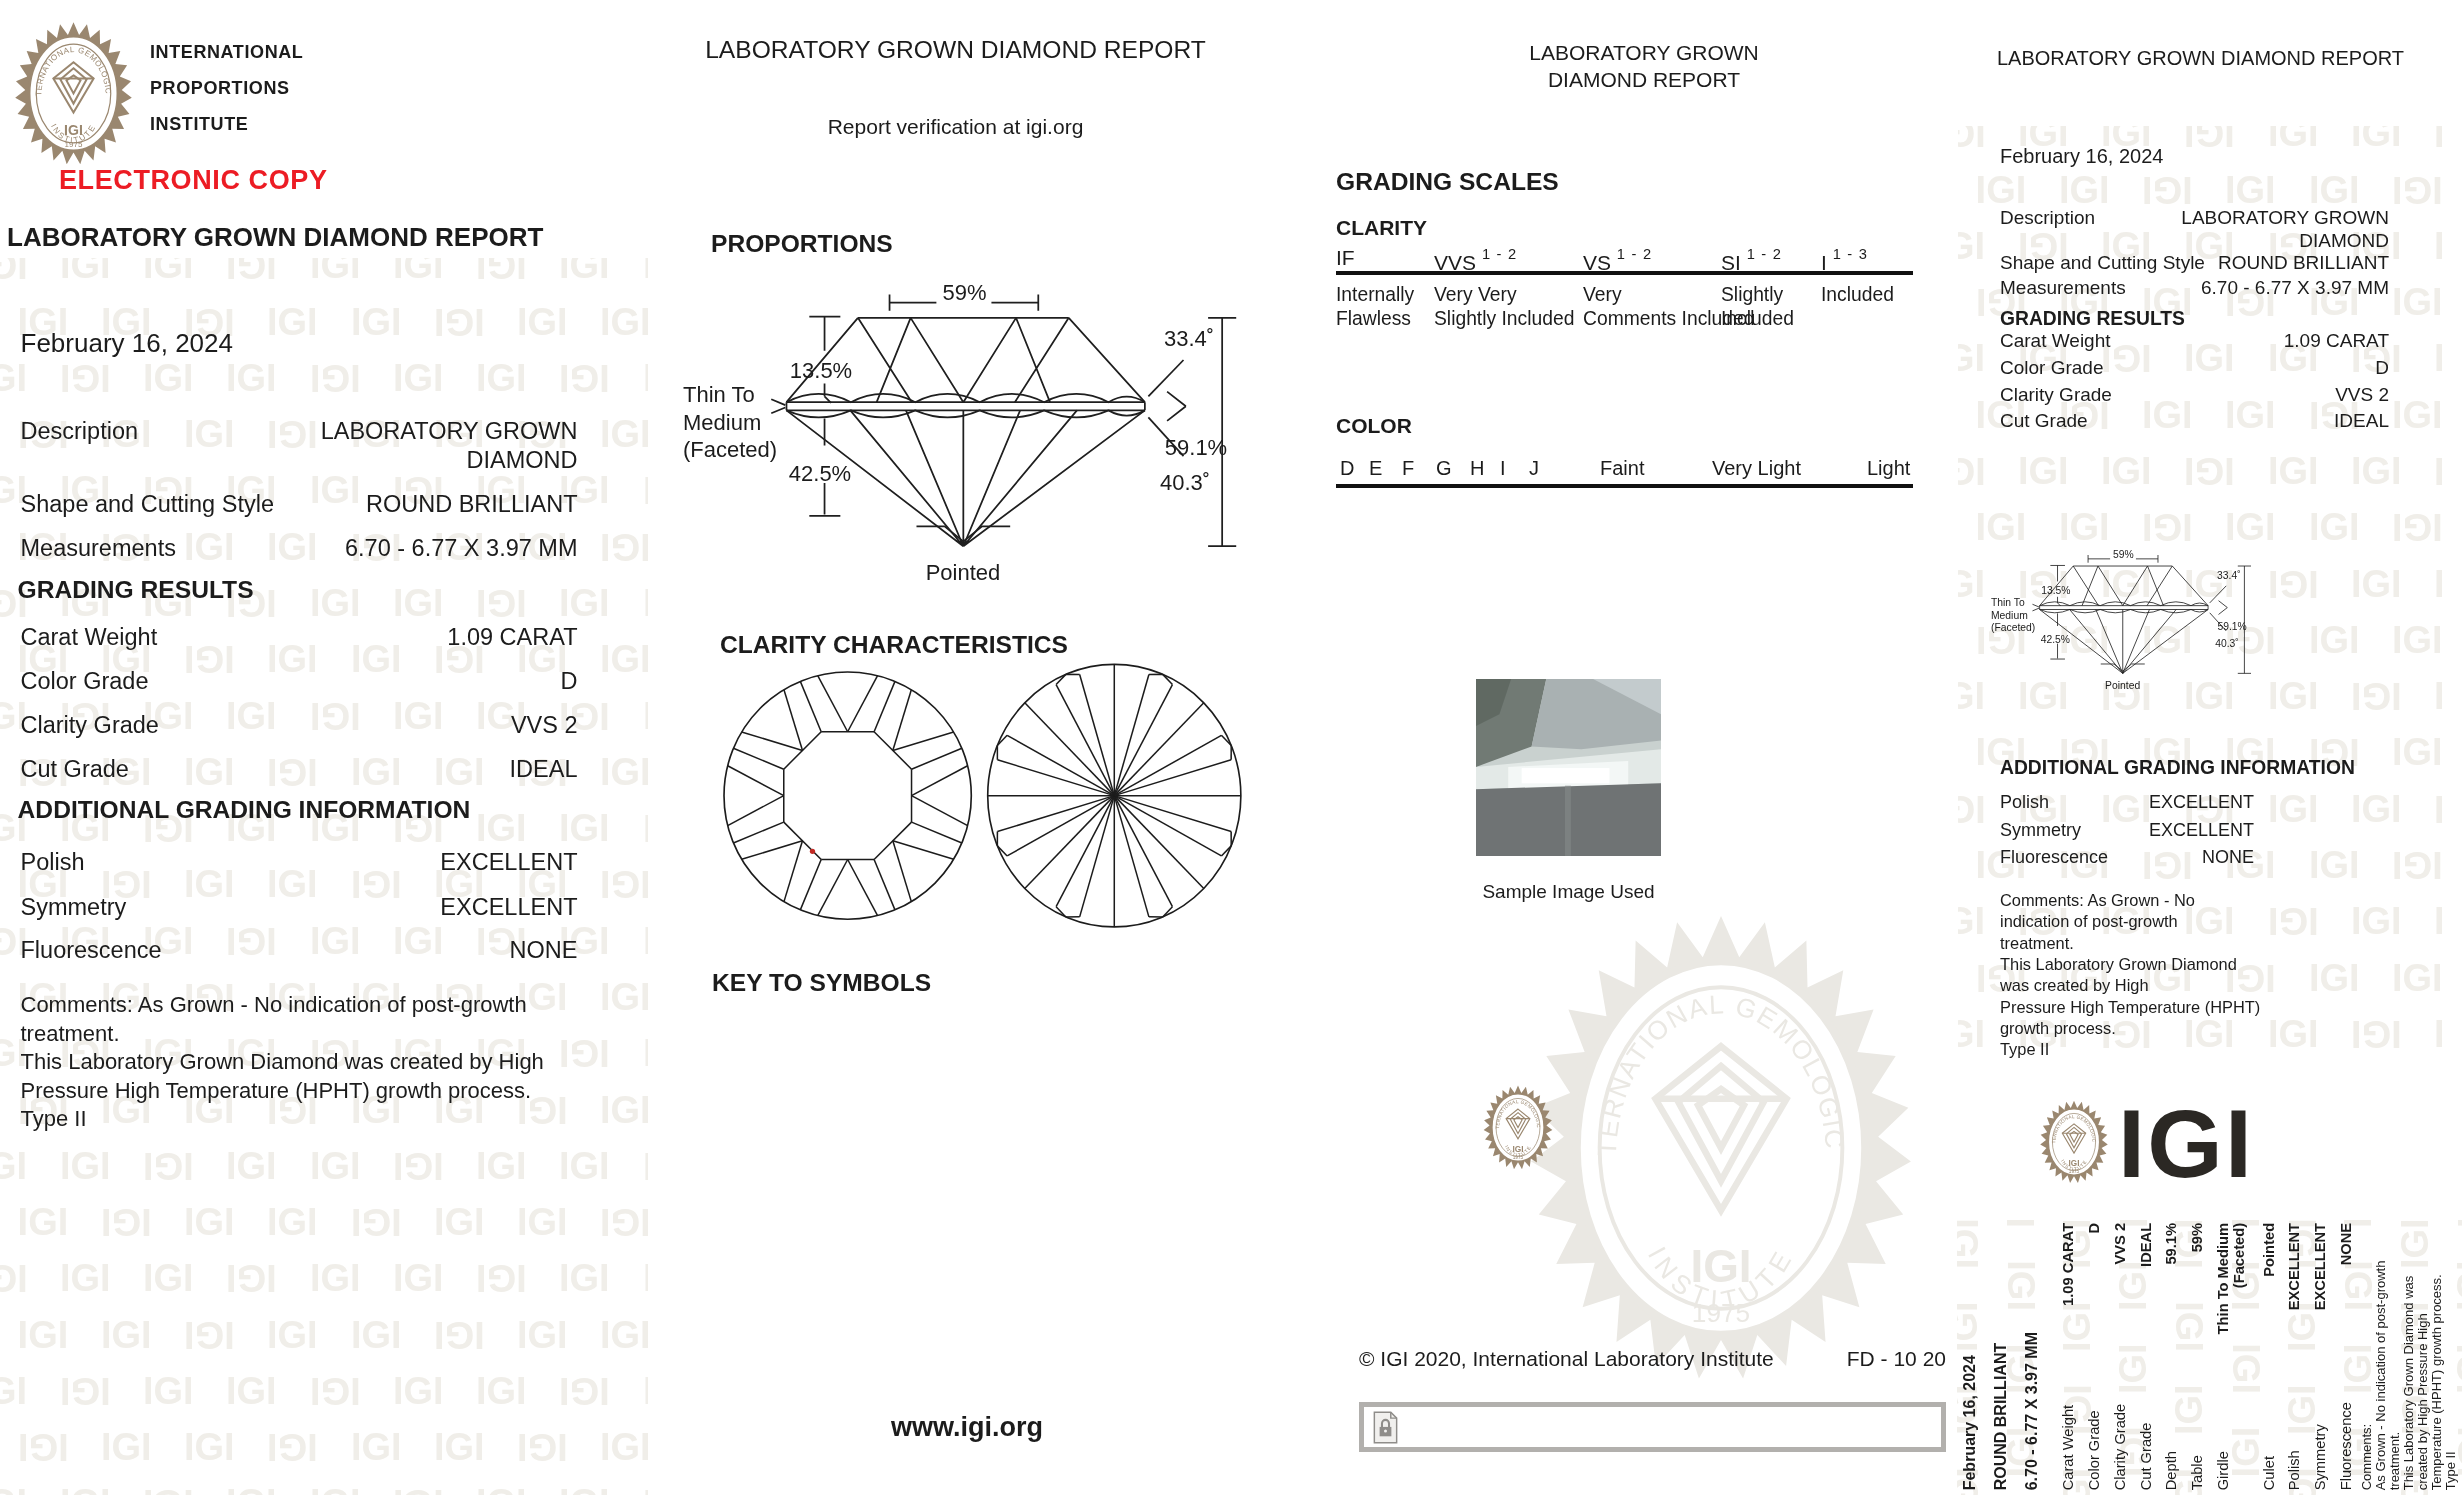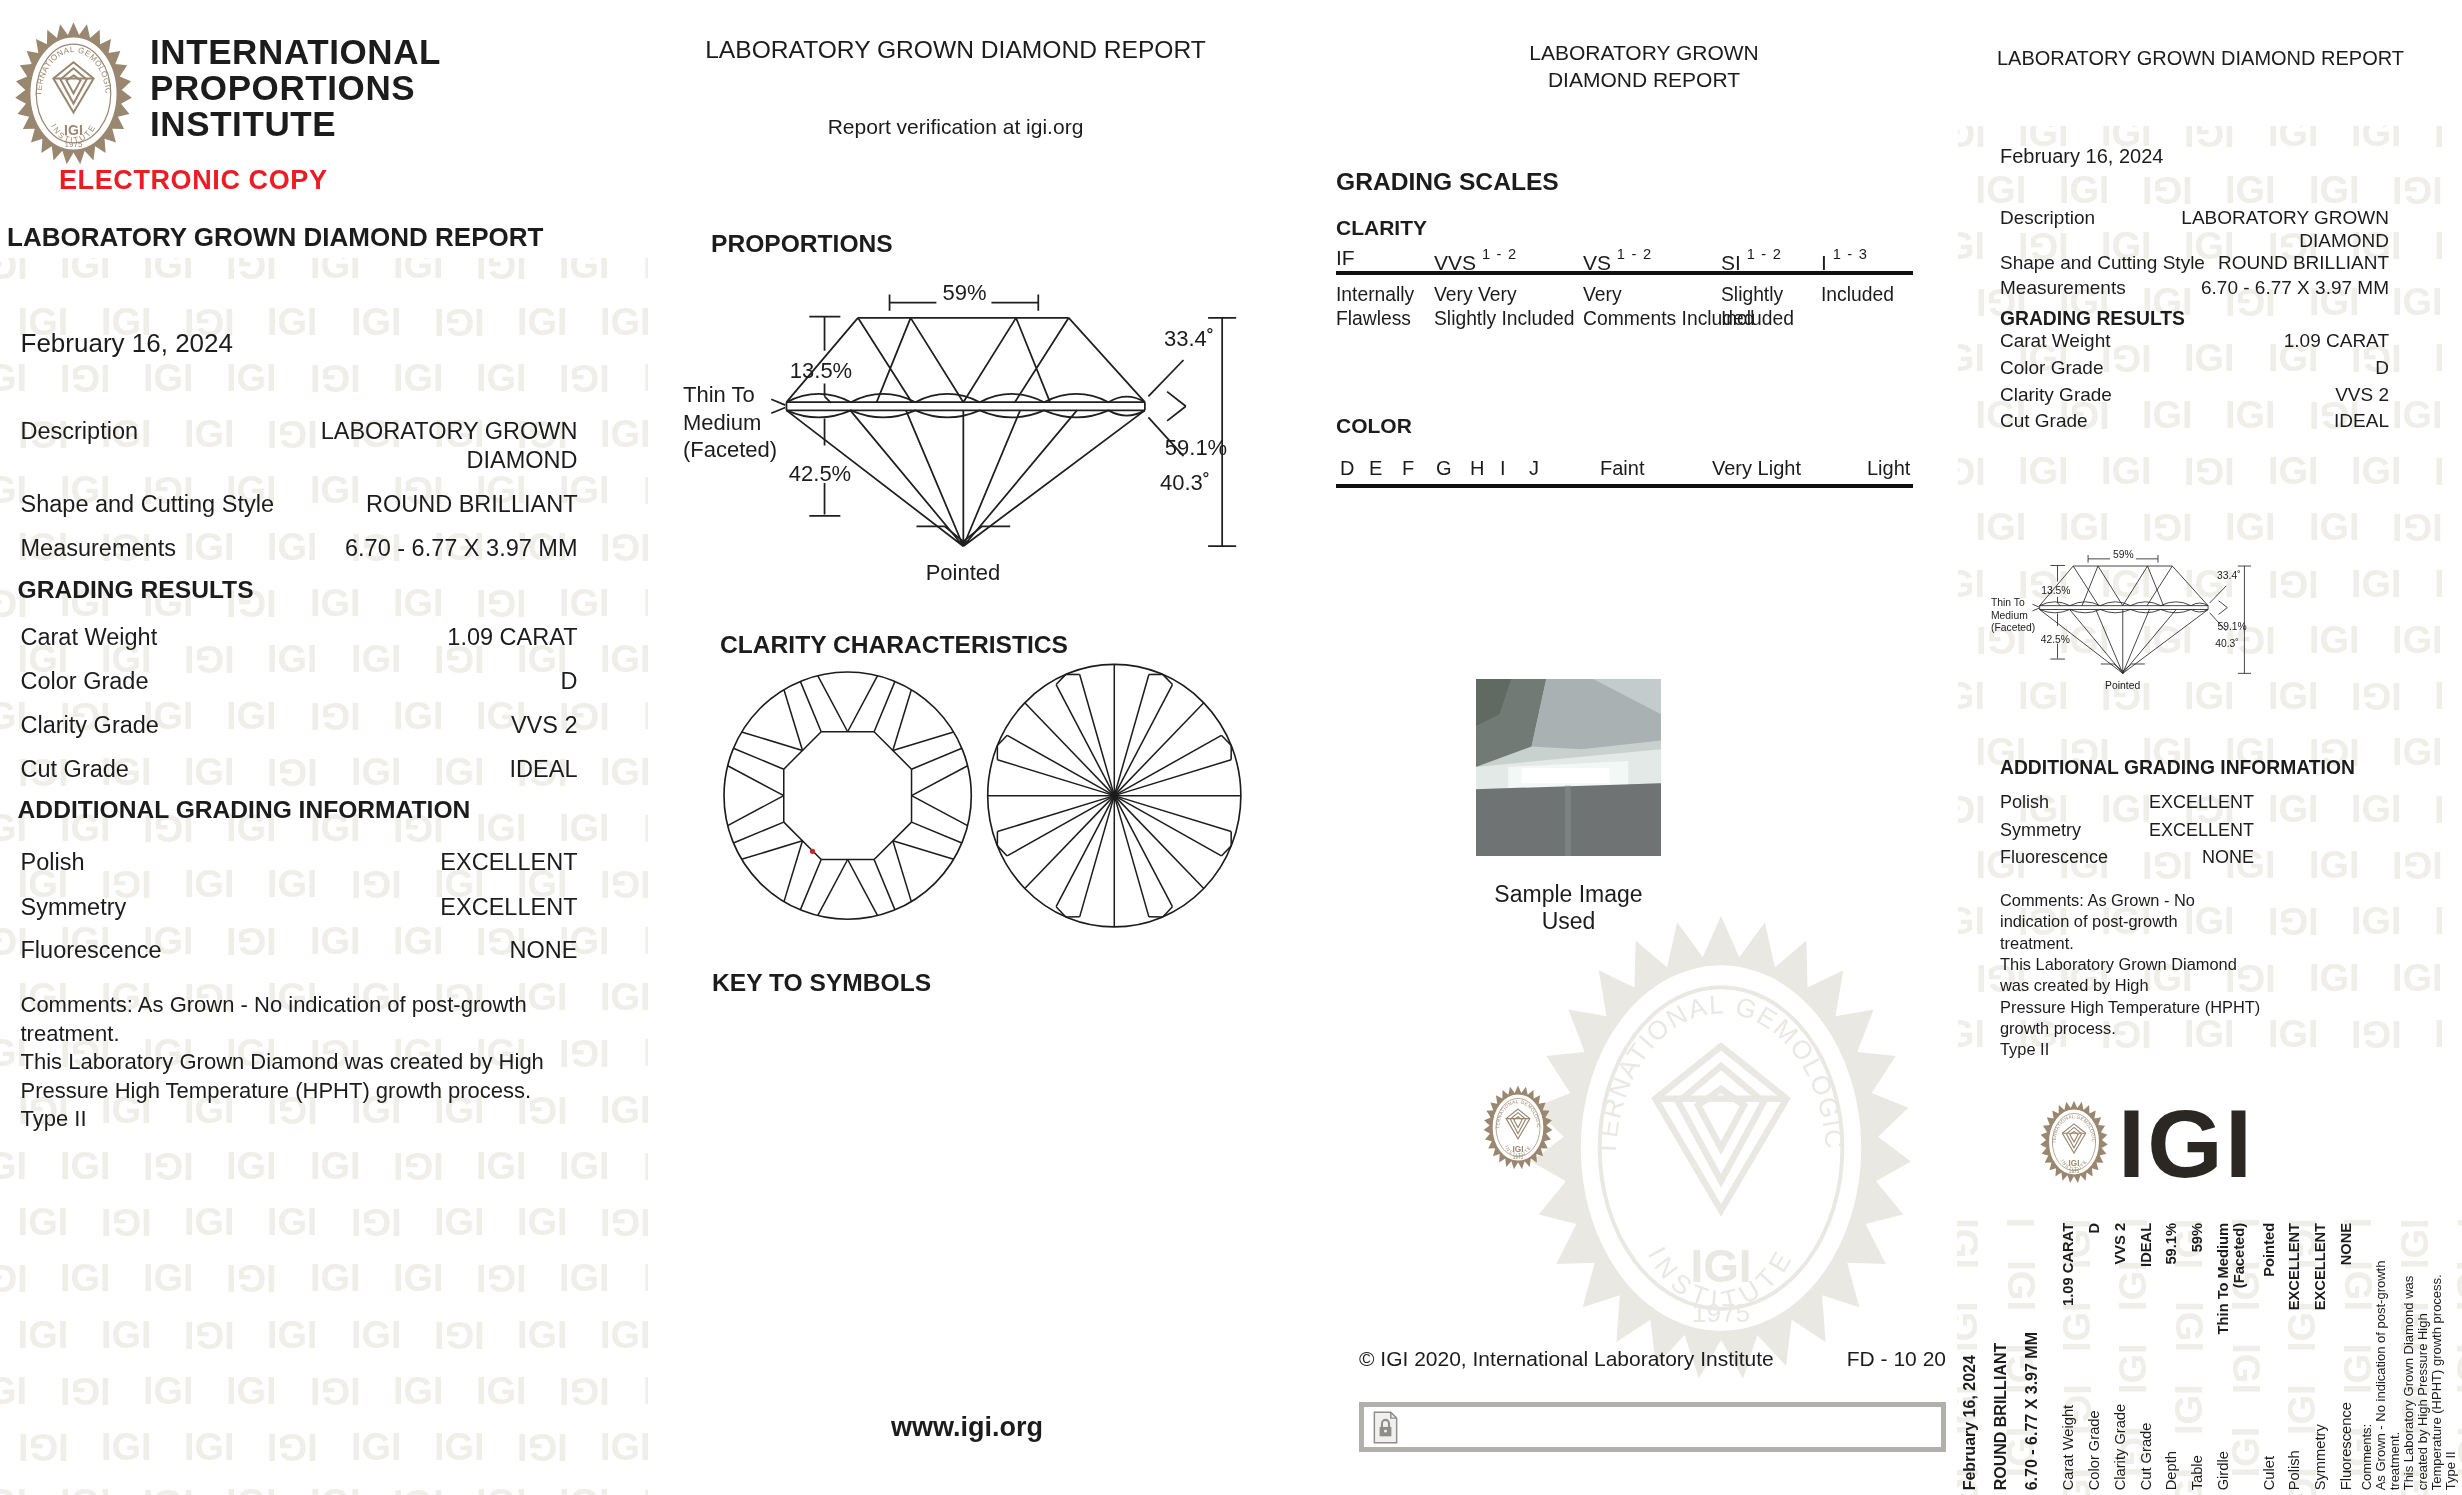--- a/index.html
+++ b/index.html
@@ -10,21 +10,21 @@
   .abs{position:absolute;}
   .pre{white-space:pre-line;}
   .ctr{text-align:center;}
 
   
   .wm{position:absolute;overflow:hidden;z-index:0;}
   .wm span{position:absolute;font-weight:bold;color:#f0eee9;line-height:1;user-select:none;}
 
   
   .brand-seal{left:13px;top:17.6px;width:121px;height:151px;color:#9a876f;z-index:1;}
-  .org-name{left:150px;top:34px;font-size:35px;font-weight:bold;line-height:36px;letter-spacing:0.6px;z-index:1;}
+  .org-name{left:150px;top:34px;font-size:18px;font-weight:bold;line-height:36px;letter-spacing:0.6px;z-index:1;}
   .ecopy{left:59px;top:165px;font-size:27px;font-weight:bold;letter-spacing:0.6px;z-index:1;}
   .c1-title{left:7px;top:222px;font-size:26px;font-weight:bold;z-index:1;}
   .col1{left:20.5px;top:0;width:557px;font-size:23.5px;z-index:1;}
   .row{position:absolute;left:0;right:0;display:flex;justify-content:space-between;align-items:baseline;}
   .row .val{text-align:right;white-space:pre-line;line-height:1.25;}
   .sec-h{position:absolute;left:-2.9px;font-weight:bold;font-size:24.6px;}
   .comments{position:absolute;left:0;width:551px;font-size:22px;line-height:1.3;white-space:pre-line;}
 
   
   .c2-title{left:674px;top:36px;width:563px;text-align:center;font-size:24.6px;z-index:1;}
@@ -40,21 +40,21 @@
 
   
   .c3-head{left:1348px;top:39px;width:592px;text-align:center;font-size:21px;line-height:27px;white-space:pre-line;z-index:1;}
   .c3{z-index:2;}
   .scale-wrap{position:absolute;left:1336px;width:577px;z-index:2;}
   .scale-item{position:absolute;font-size:21px;}
   .scale-item sup{font-size:14.7px;vertical-align:10.6px;letter-spacing:1.2px;}
   .scale-desc{position:absolute;font-size:19.3px;line-height:1.25;white-space:pre-line;}
   .black-line{position:absolute;left:1336px;width:577px;height:4.1px;background:#111;z-index:2;}
   .color-letter{position:absolute;font-size:20px;}
-  .sample-cap{left:1476px;top:881px;width:185px;text-align:center;font-size:23px;z-index:2;}
+  .sample-cap{left:1476px;top:881px;width:185px;text-align:center;font-size:19px;z-index:2;}
   .emblem{left:1524px;top:902px;width:394px;height:492px;color:#eae8e3;z-index:0;}
   .seal3{left:1482px;top:1083px;width:72px;height:89px;color:#9a876f;z-index:1;}
   .copyline{left:1359px;top:1347px;width:587px;display:flex;justify-content:space-between;font-size:21px;z-index:2;}
   .secbar{left:1359px;top:1402px;width:587px;height:50px;background:#b2b0ad;box-sizing:border-box;padding:4.7px;display:flex;z-index:2;}
   .secbar-inner{background:#ffffff;flex:1;display:flex;align-items:center;gap:9.4px;padding:1.2px 8.2px;overflow:hidden;}
   .sectext{font-size:9px;line-height:1.4;color:#54514e;letter-spacing:0.1px;}
 
   
   .c4-head{left:1958px;top:47px;width:485px;text-align:center;font-size:20px;z-index:2;}
   .col4{left:2000px;top:0;width:389px;font-size:19px;z-index:2;}

